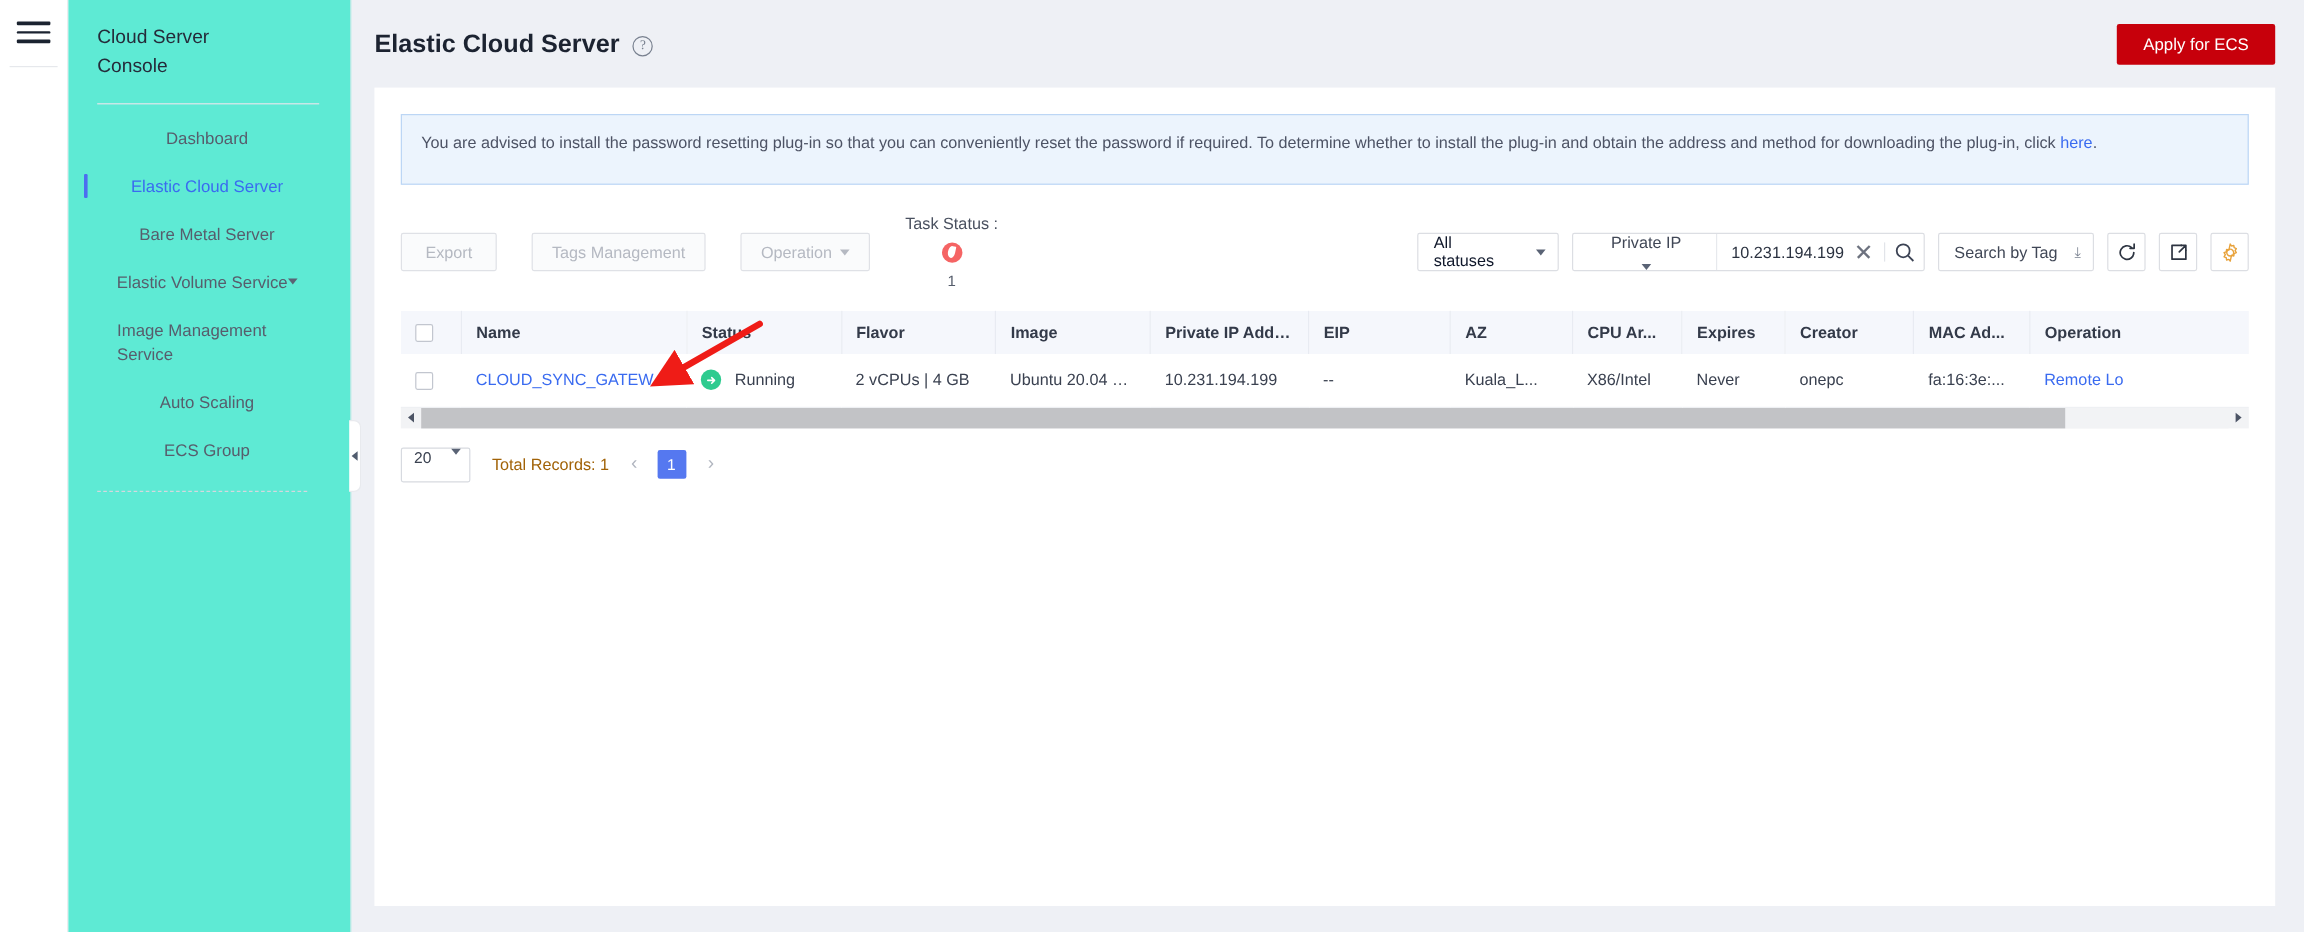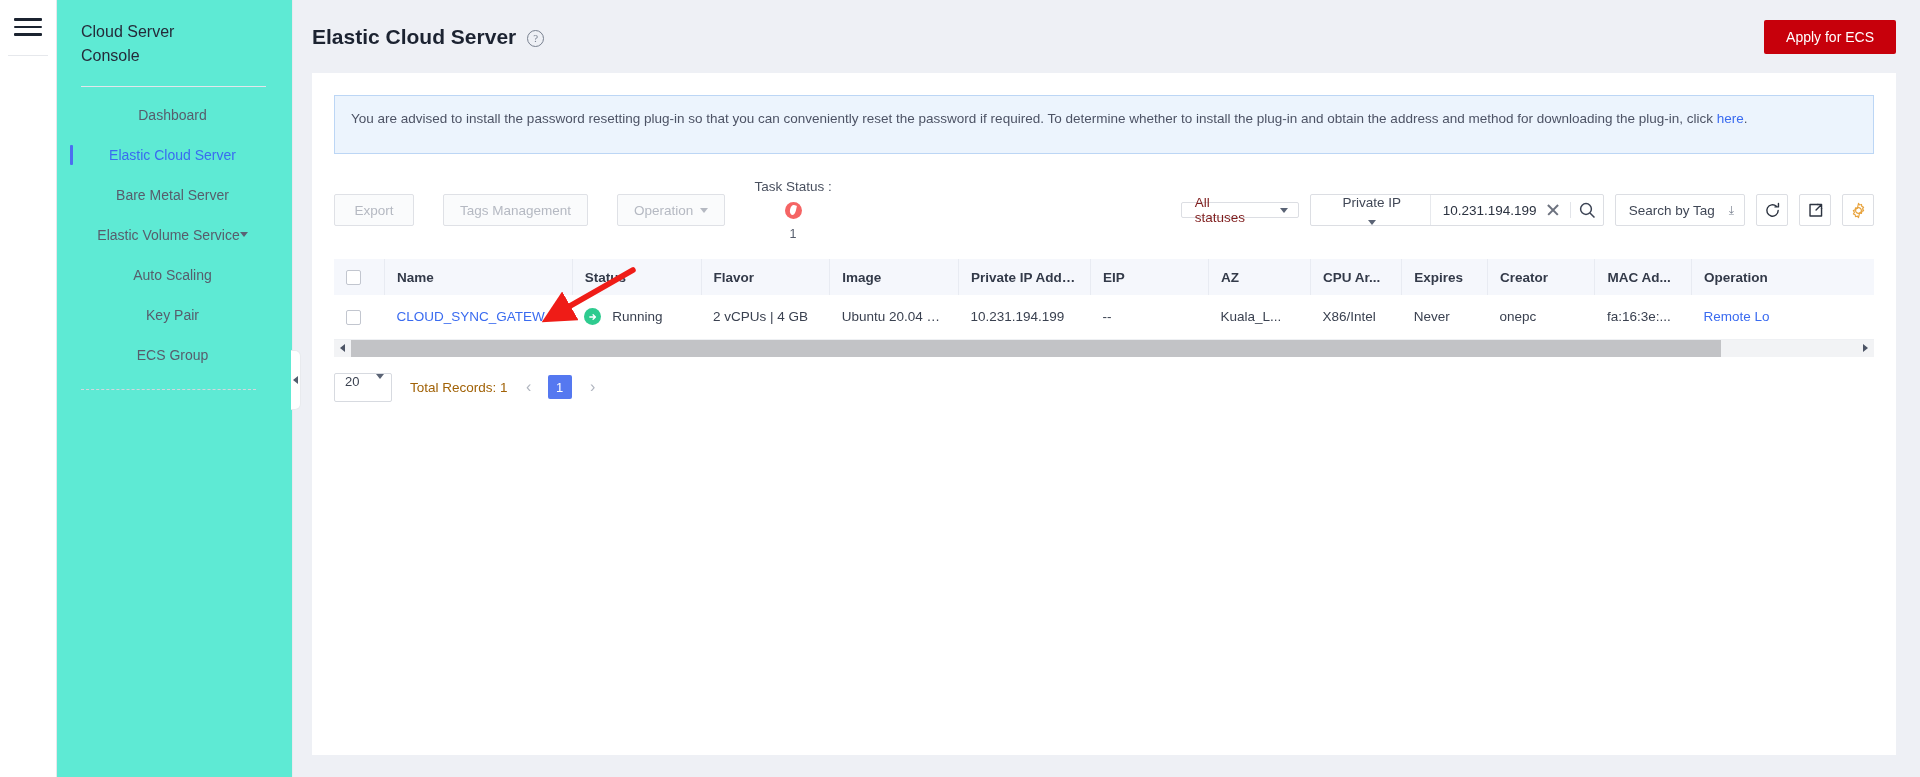--- a/index.html
+++ b/index.html
@@ -177,22 +177,22 @@
     background: #fff;
     border-radius: 60% 10% 60% 60%;
     transform: rotate(12deg);
   }
   .task-count { color: #555c6b; font-size: 12.5px; }
 
   .toolbar-right {
     margin-left: auto; display: flex; align-items: center; gap: 0;
   }
   .select-box {
-    height: 16px; border: 1px solid #dcdee3; background: #fff;
-    border-radius: 2px; font-size: 13.5px; color: #7f1d1d;
+    height: 32px; border: 1px solid #dcdee3; background: #fff;
+    border-radius: 2px; font-size: 13.5px; color: #0f172a;
     display: flex; align-items: center; padding: 0 10px 0 13px;
     cursor: pointer; margin-right: 11px;
   }
   .select-box .v { flex: 1 1 auto; }
   .select-box .tri {
     width: 0; height: 0; margin-left: 16px;
     border-left: 4.5px solid transparent; border-right: 4.5px solid transparent;
     border-top: 5px solid #5a6375;
   }
   .sel-status { width: 118px; }
@@ -367,24 +367,24 @@
         <span class="label">Elastic Cloud Server</span>
       </div>
       <div class="nav-item">
         <span class="label">Bare Metal Server</span>
       </div>
       <div class="nav-item">
         <span class="label">Elastic Volume Service</span>
         <span class="caret-down"></span>
       </div>
       <div class="nav-item">
+        <span class="label">Image Management Service</span>
+      </div>
+      <div class="nav-item">
         <span class="label">Auto Scaling</span>
-      </div>
-      <div class="nav-item">
-        <span class="label">Key Pair</span>
       </div>
       <div class="nav-item">
         <span class="label">ECS Group</span>
       </div>
       <div class="nav-bottom-divider"></div>
     </div>
 
     <div class="collapse-handle">
       <i></i>
     </div>

